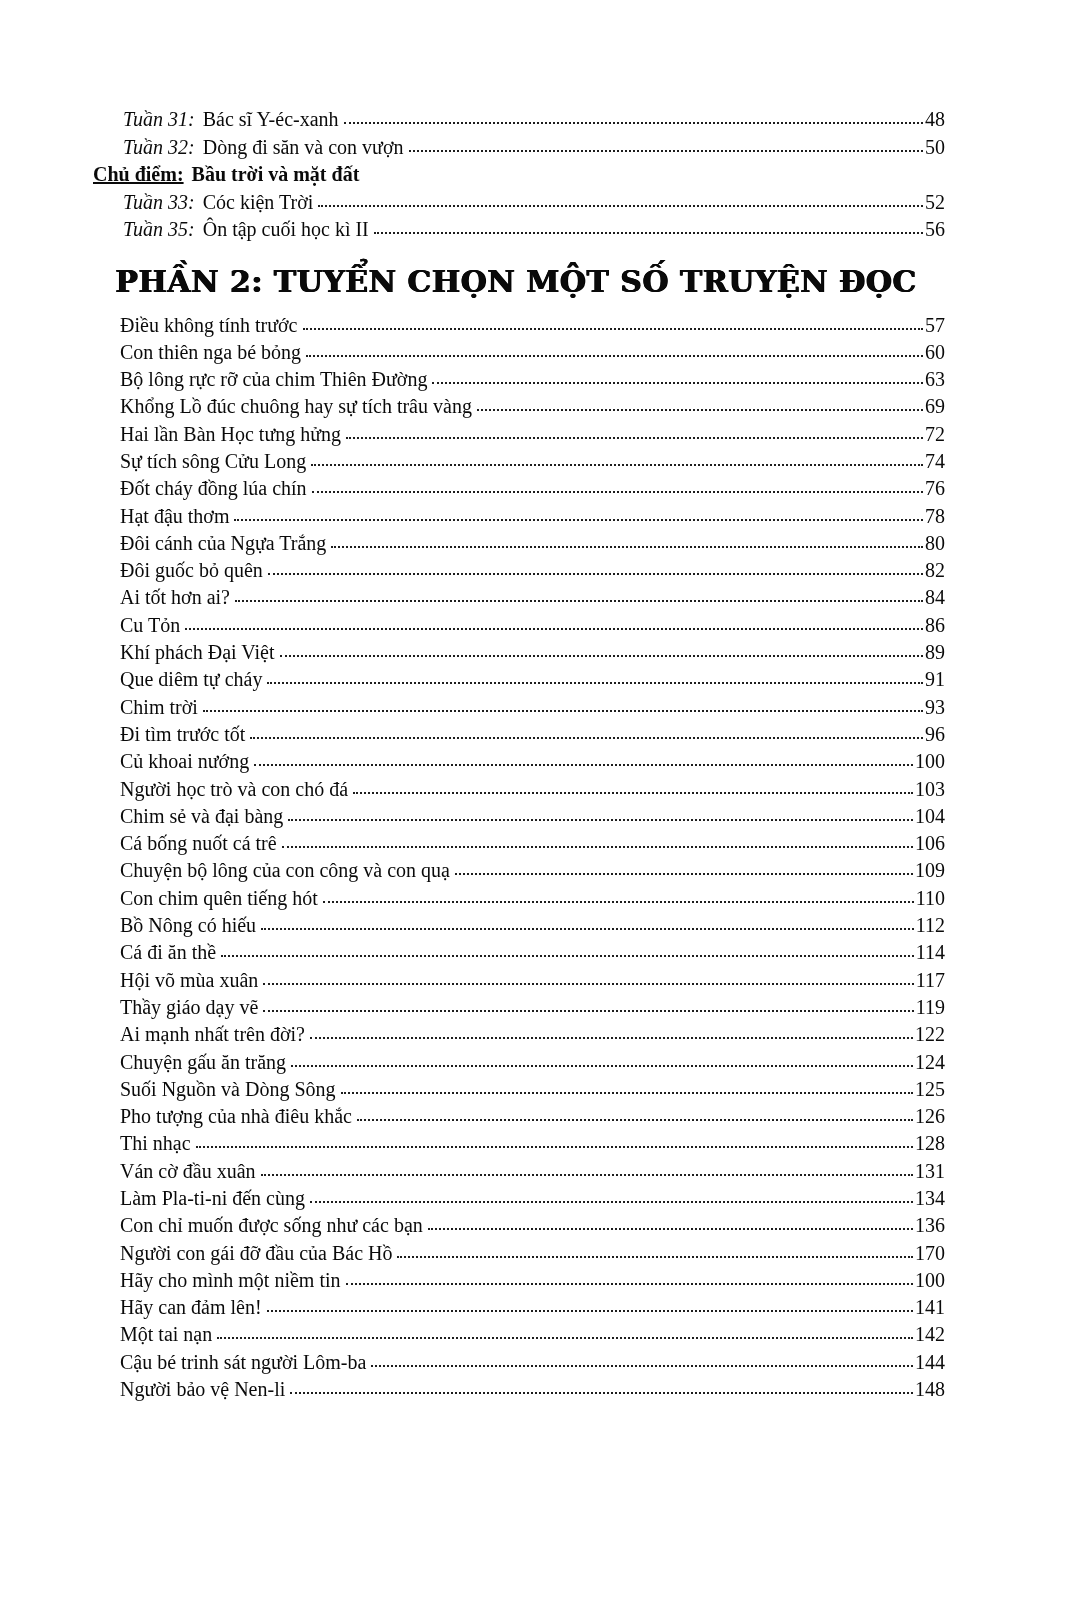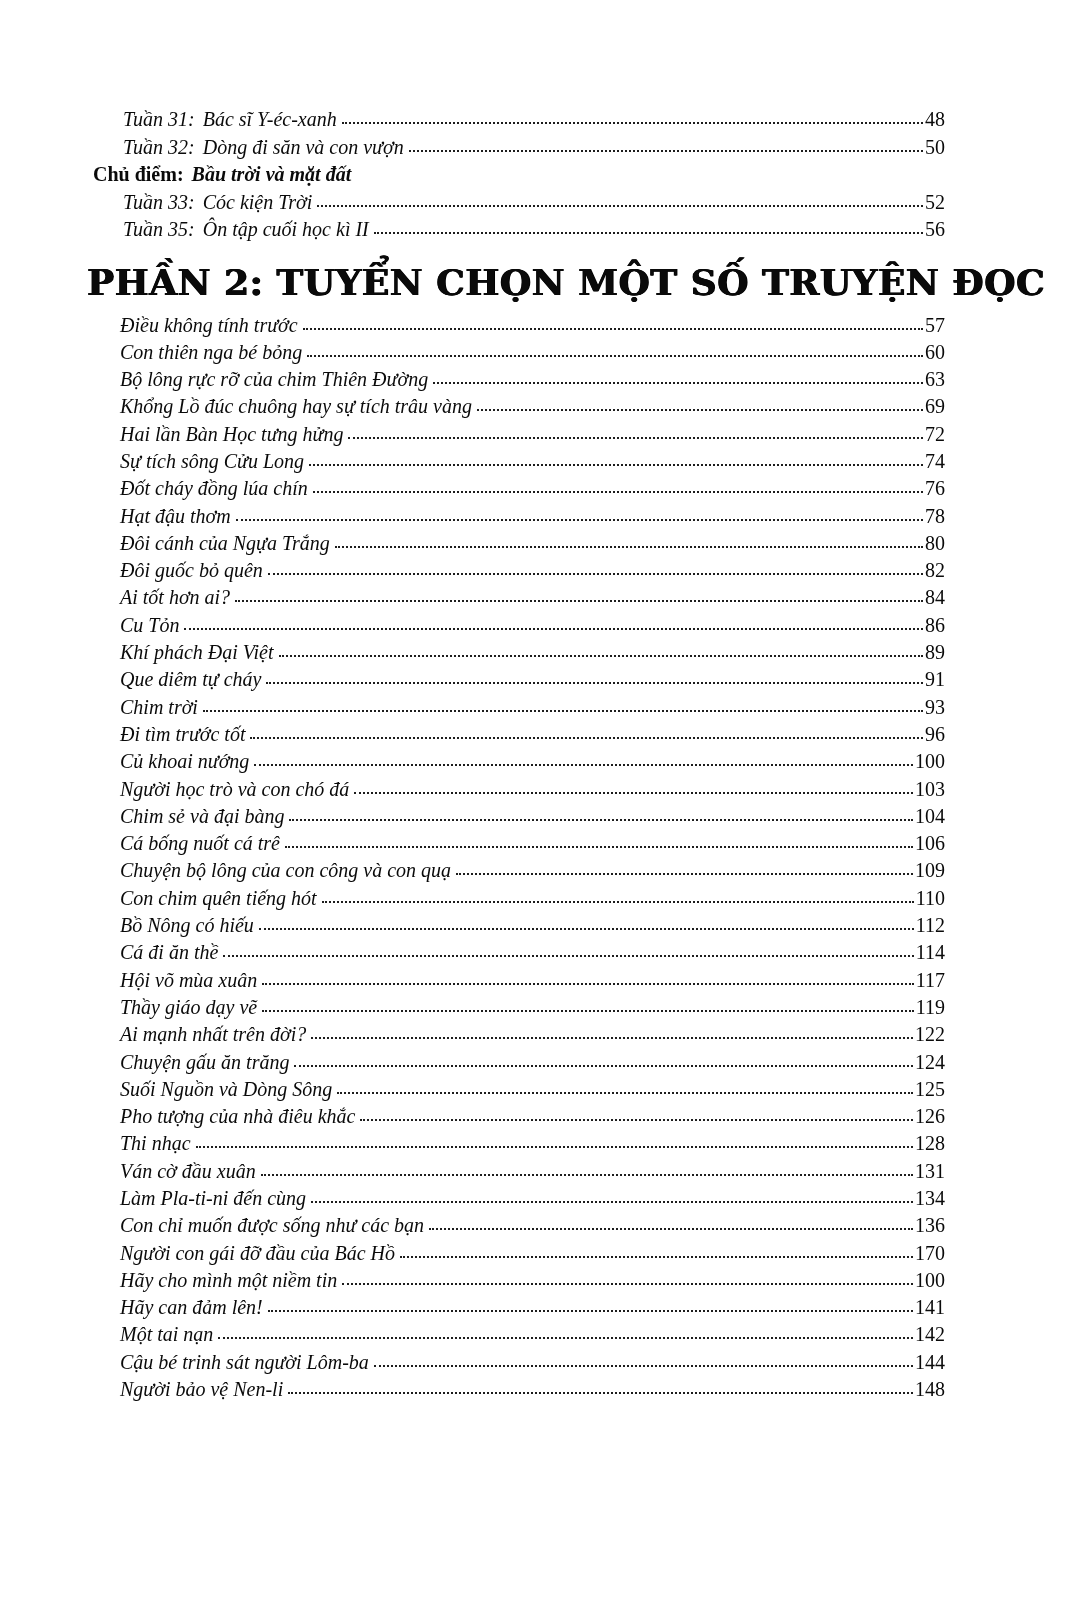--- a/index.html
+++ b/index.html
@@ -22,34 +22,34 @@
     align-items:baseline;
     font-size:20px;
     line-height:27.5px;
     white-space:nowrap;
   }
   .part2 .row { line-height:27.3px; }
   .row.week  { padding-left:30px; }
   .row.story { padding-left:27px; }
   .row.theme { font-weight:bold; }
   .wk-label { font-style:italic; margin-right:8px; }
-  .theme .wk-label { font-style:normal; margin-right:8px; }
-  .entry-title { flex:0 0 auto;font-style:italic; }
+  .theme .wk-label { font-style:normal; margin-right:8px;text-decoration:underline; }
+  .entry-title { flex:0 0 auto; }
   .leader {
     flex:1 1 auto;
     min-width:18px;
     margin:0 2px 0 5px;
     border-bottom:2.6px dotted #1d1d1d;
     transform:translateY(-2px);
   }
   .pageno { flex:0 0 auto; }
   .part-heading {
     font-family:"DejaVu Serif", serif;
     font-weight:bold;
-    font-size:36px;
+    font-size:30px;
     line-height:44px;
     text-align:center;
     letter-spacing:0.5px;
     margin:16px 0 8px -6px;
     text-shadow:0.7px 0 0 #000, -0.4px 0 0 #000;
     white-space:nowrap;
   }
 </style>
 </head>
 <body>

